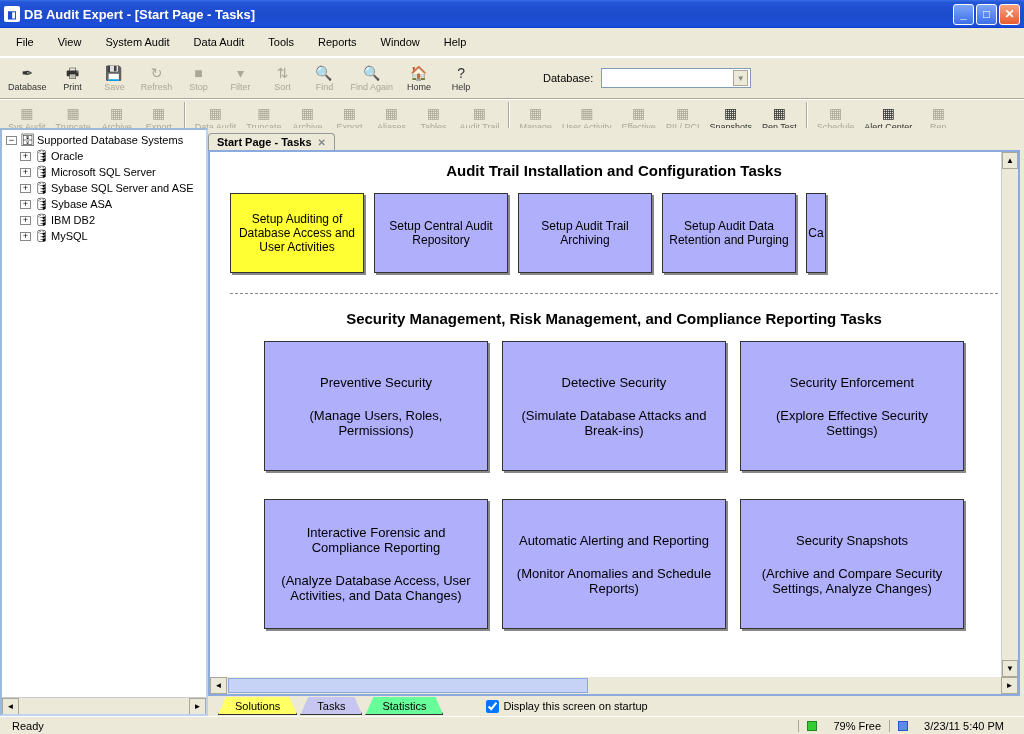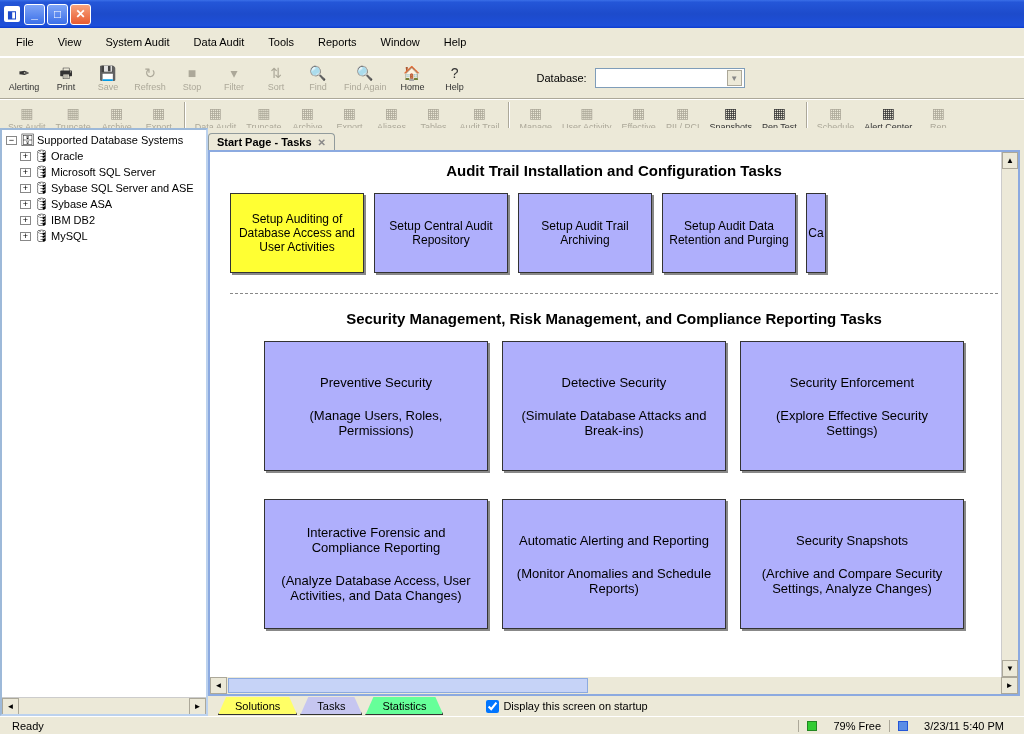--- a/index.html
+++ b/index.html
@@ -135,20 +135,21 @@
 .statusbar .sb-left { flex: 1;}
 .statusbar .sb-seg { border-left: 1px solid #aca899; padding: 0 8px; display:flex;align-items:center;gap:16px;}
 .green-box{width:10px;height:10px;background:#33cc33;border:1px solid #228822;}
 .blue-box{width:10px;height:10px;background:#5a8de6;border:1px solid #2456d8;}
 </style>
 </head>
 <body>
 
 <div class="titlebar">
   <div class="app-icon">◧</div>
+  <div class="title-text">DB Audit Expert - [Start Page - Tasks]</div>
   <div class="win-btns">
     <div class="win-btn win-min">_</div>
     <div class="win-btn win-max">□</div>
     <div class="win-btn win-close">✕</div>
   </div>
 </div>
 
 <div class="menubar" id="menubar">
     <div class="menu-item">File</div>
     <div class="menu-item">View</div>
@@ -156,21 +157,21 @@
     <div class="menu-item">Data Audit</div>
     <div class="menu-item">Tools</div>
     <div class="menu-item">Reports</div>
     <div class="menu-item">Window</div>
     <div class="menu-item">Help</div>
   </div>
 
 <div class="toolbar-row" id="tb1">
     <div class="tool-btn">
       <div class="t-icon">✒</div>
-      <div class="t-label">Alerting</div>
+      <div class="t-label">Database</div>
     </div>
     <div class="tool-btn">
       <div class="t-icon">🖶</div>
       <div class="t-label">Print</div>
     </div>
     <div class="tool-btn disabled">
       <div class="t-icon">💾</div>
       <div class="t-label">Save</div>
     </div>
     <div class="tool-btn disabled">

